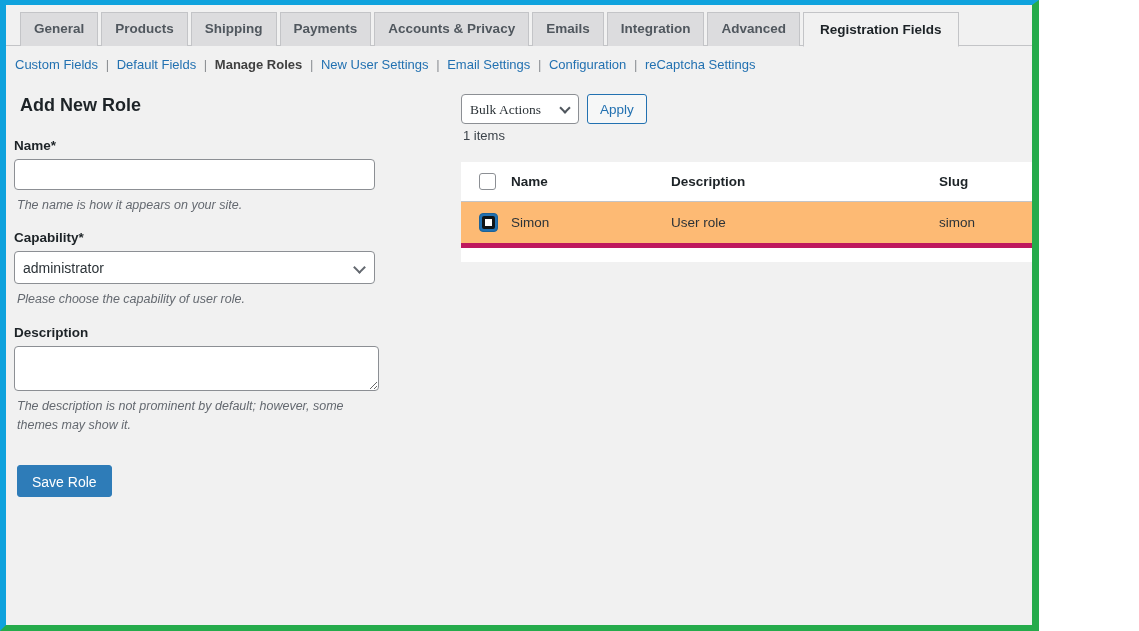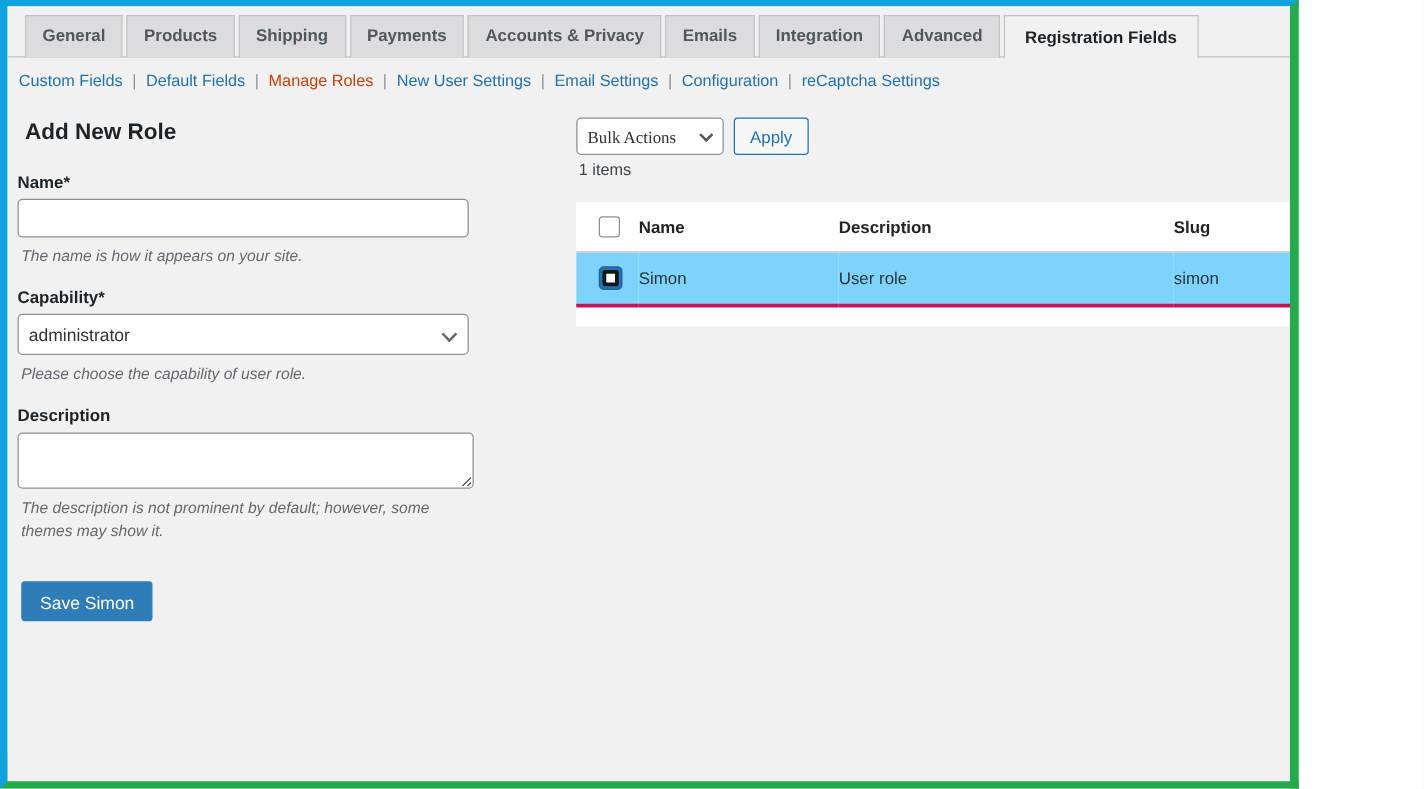--- a/index.html
+++ b/index.html
@@ -72,22 +72,22 @@
     font-size: 13px;
     background: #f1f1f1;
     white-space: nowrap;
   }
   .subnav a {
     color: #2271b1;
     text-decoration: none;
     cursor: pointer;
   }
   .subnav a.current {
-    color: #c2410c;
-    font-weight: normal;
+    color: #404040;
+    font-weight: bold;
     cursor: default;
     text-align: center;
   }
   .subnav .sep {
     color: #8c8f94;
     padding: 0 4px;
   }
 
   
   .content {
@@ -259,23 +259,23 @@
     font-size: 13.5px;
     font-weight: bold;
     color: #1d2327;
     background: #ffffff;
     padding: 11px 0 11px 0;
     border-bottom: 1px solid #c3c4c7;
   }
   table.roles td {
     font-size: 13.5px;
     color: #2c3338;
-    background: #7dd3fc;
+    background: #fdba74;
     padding: 11px 0 11px 0;
-    border-bottom: 3px solid #be185d;
+    border-bottom: 5px solid #be185d;
   }
   table.roles tfoot td {
     background: #ffffff;
     height: 16px;
     padding: 0;
     border-bottom: none;
   }
   .col-cb   { width: 50px; padding-left: 18px !important; }
   .col-name { width: 160px; }
   .col-desc { width: 268px; }
@@ -365,21 +365,21 @@
         </div>
         <p class="desc-text">Please choose the capability of user role.</p>
       </div>
 
       <div class="field-group">
         <label class="field-label">Description</label>
         <textarea class="textarea-input" style=""></textarea>
         <p class="desc-text">The description is not prominent by default; however, some themes may show it.</p>
       </div>
 
-      <button class="save-btn">Save Simon</button>
+      <button class="save-btn">Save Role</button>
     </div>
 
     <div class="table-col">
 
       <div class="bulk-row">
         <div class="bulk-select-wrap">
           <select class="bulk-select">
             <option>Bulk Actions</option>
           </select>
           <span class="chev"></span>

